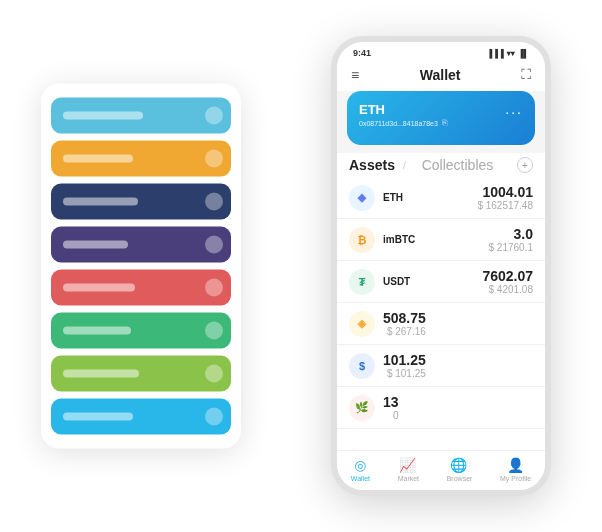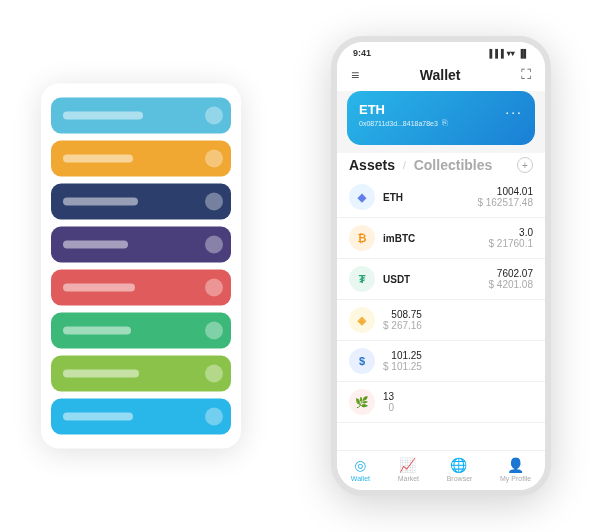--- a/index.html
+++ b/index.html
@@ -193,21 +193,22 @@
       color: #222;
       text-align: right;
     }
 
     .assets-tab.active {
       color: #222;
     }
 
     .assets-tab.inactive {
       color: #aaa;
-      font-weight: 700;
+      font-weight: 400;
+      margin-left: 8px;
     }
 
     .assets-divider {
       color: #ccc;
       font-size: 10px;
     }
 
     .add-icon {
       font-size: 14px;
       color: #999;
@@ -255,22 +256,22 @@
       font-weight: 600;
       color: #222;
       flex: 1;
     }
 
     .asset-amounts {
       text-align: right;
     }
 
     .asset-amount-primary {
-      font-size: 10px;
-      font-weight: 400;
+      font-size: 14px;
+      font-weight: 700;
       color: #222;
     }
 
     .asset-amount-secondary {
       font-size: 10px;
       color: #aaa;
     }
 
     
     .phone-bottom-nav {

